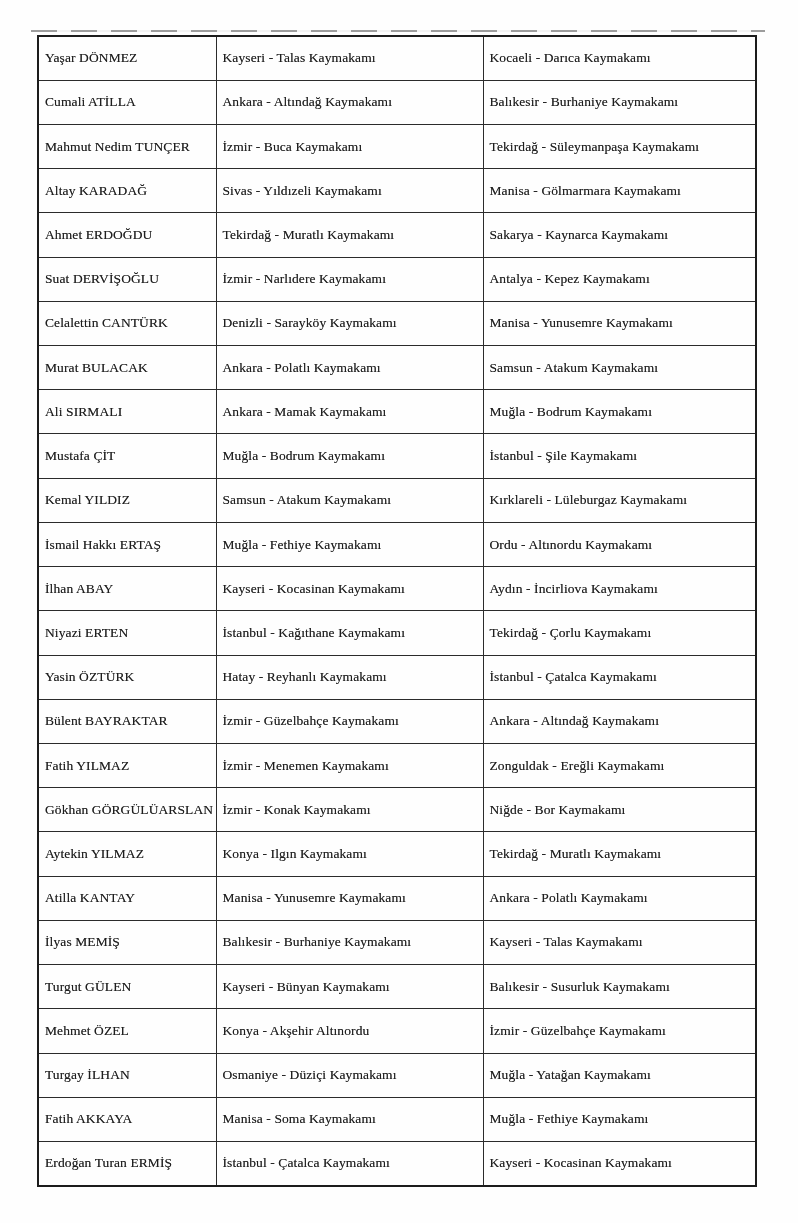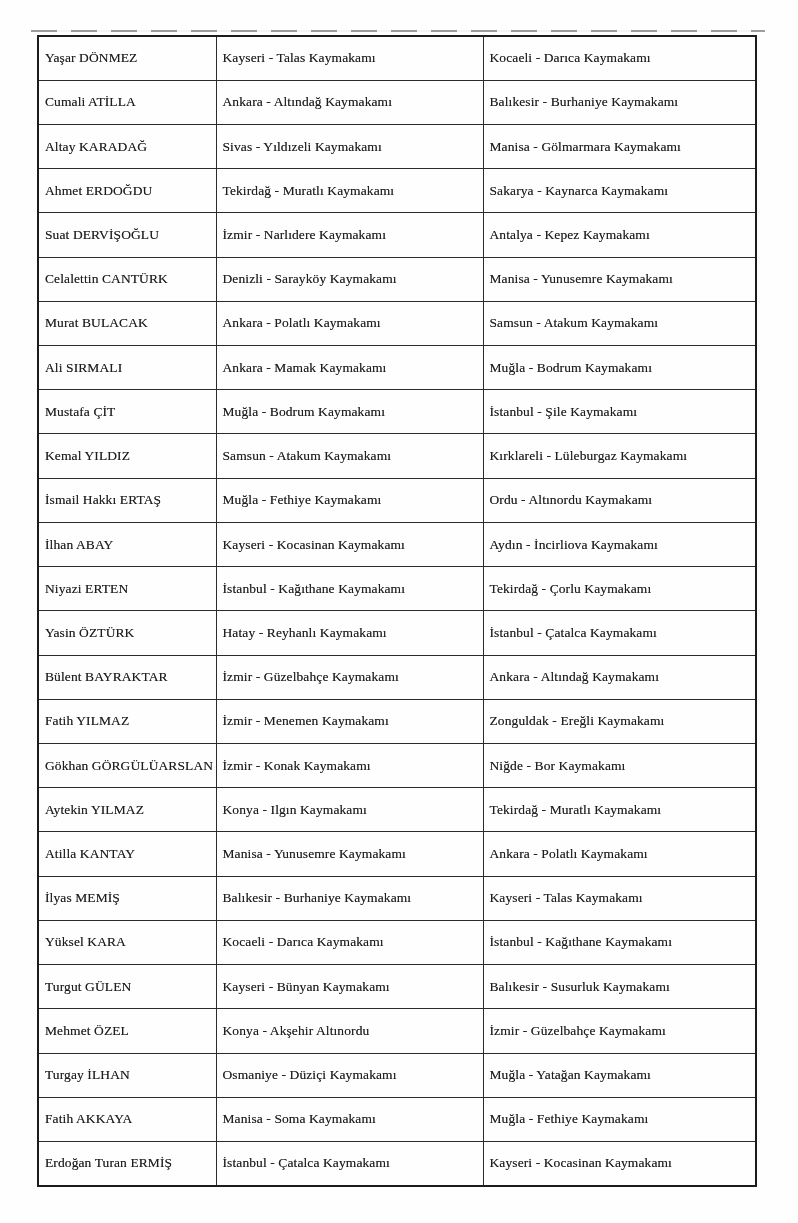--- a/index.html
+++ b/index.html
@@ -79,20 +79,25 @@
             <td>Yaşar DÖNMEZ</td>
             <td>Kayseri - Talas Kaymakamı</td>
             <td>Kocaeli - Darıca Kaymakamı</td>
           </tr>
           <tr>
             <td>Cumali ATİLLA</td>
             <td>Ankara - Altındağ Kaymakamı</td>
             <td>Balıkesir - Burhaniye Kaymakamı</td>
           </tr>
           <tr>
+            <td>Mahmut Nedim TUNÇER</td>
+            <td>İzmir - Buca Kaymakamı</td>
+            <td>Tekirdağ - Süleymanpaşa Kaymakamı</td>
+          </tr>
+          <tr>
             <td>Altay KARADAĞ</td>
             <td>Sivas - Yıldızeli Kaymakamı</td>
             <td>Manisa - Gölmarmara Kaymakamı</td>
           </tr>
           <tr>
             <td>Ahmet ERDOĞDU</td>
             <td>Tekirdağ - Muratlı Kaymakamı</td>
             <td>Sakarya - Kaynarca Kaymakamı</td>
           </tr>
           <tr>
@@ -167,25 +172,20 @@
           </tr>
           <tr>
             <td>Atilla KANTAY</td>
             <td>Manisa - Yunusemre Kaymakamı</td>
             <td>Ankara - Polatlı Kaymakamı</td>
           </tr>
           <tr>
             <td>İlyas MEMİŞ</td>
             <td>Balıkesir - Burhaniye Kaymakamı</td>
             <td>Kayseri - Talas Kaymakamı</td>
-          </tr>
-          <tr>
-            <td>Yüksel KARA</td>
-            <td>Kocaeli - Darıca Kaymakamı</td>
-            <td>İstanbul - Kağıthane Kaymakamı</td>
           </tr>
           <tr>
             <td>Turgut GÜLEN</td>
             <td>Kayseri - Bünyan Kaymakamı</td>
             <td>Balıkesir - Susurluk Kaymakamı</td>
           </tr>
           <tr>
             <td>Mehmet ÖZEL</td>
             <td>Konya - Akşehir Altınordu</td>
             <td>İzmir - Güzelbahçe Kaymakamı</td>

